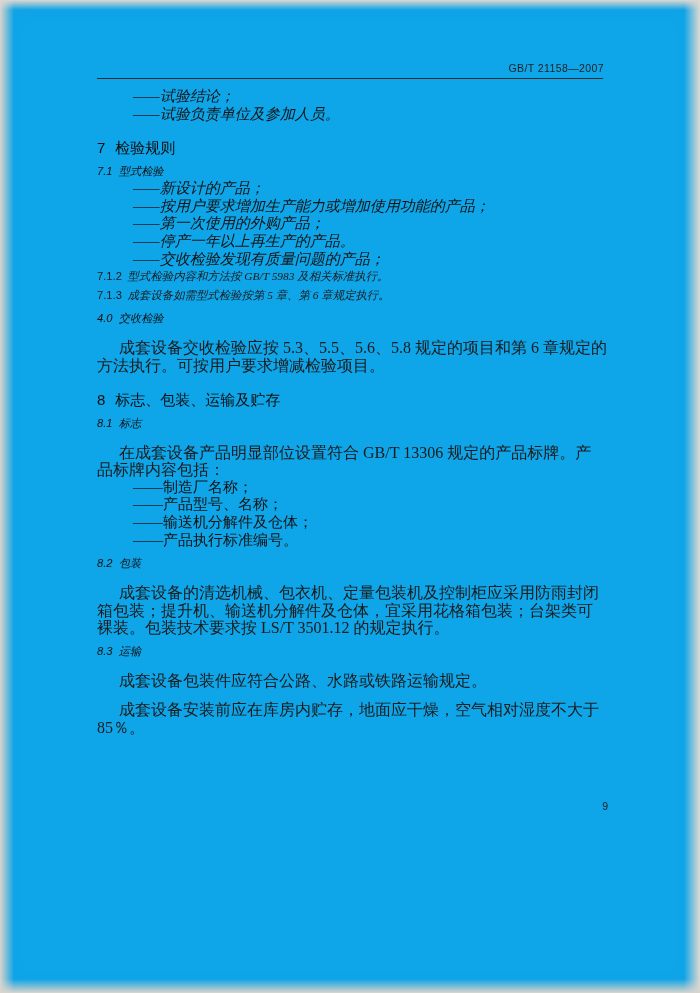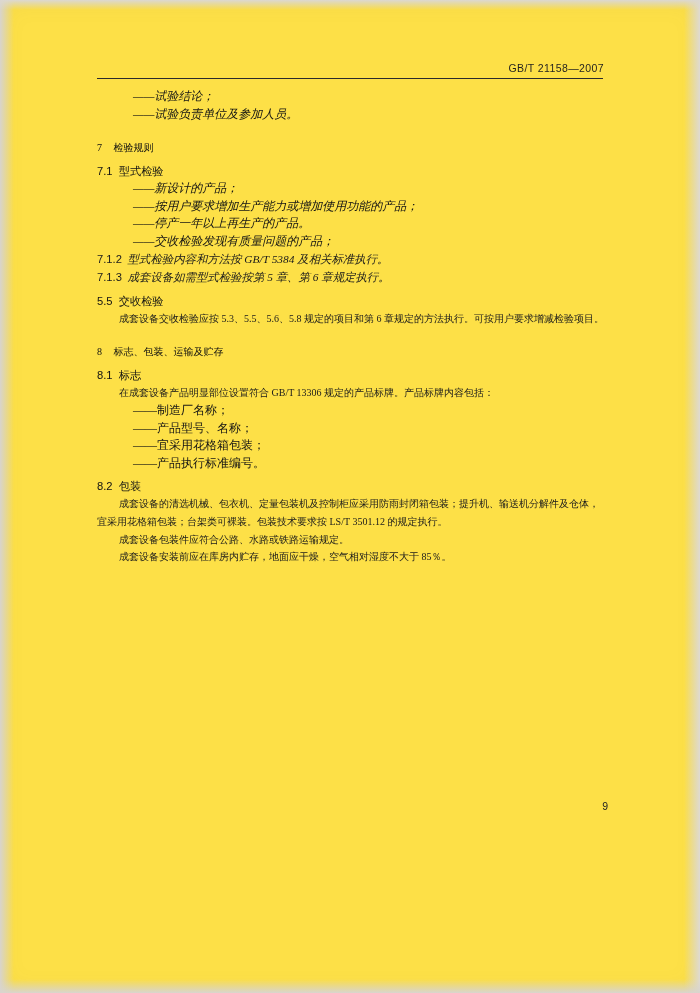--- a/index.html
+++ b/index.html
@@ -13,21 +13,21 @@
     font-family: "Liberation Serif", "DejaVu Serif", serif;
     color: #1b1b1b;
     position: relative;
     overflow: hidden;
   }
   .page {
     position: absolute;
     left: 0; top: 0;
     width: 700px;
     height: 993px;
-    background: #fde047;
+    background: #0ea5e9;
   }
   
   .page::before {
     content: "";
     position: absolute;
     left: 0; top: 0; right: 0; bottom: 0;
     box-shadow: inset 0 0 26px rgba(120,115,110,0.10);
     pointer-events: none;
   }
   .edge-left {
@@ -74,59 +74,61 @@
   }
 
   .content {
     position: absolute;
     left: 97px;
     top: 88px;
     width: 510px;
   }
 
   .line {
-    font-size: 12px;
+    font-size: 15px;
     line-height: 17.6px;
     color: #141414;
     white-space: pre-wrap;
   }
   .dash {
     padding-left: 36px;
     font-style: italic;
   }
   .dash-plain {
     padding-left: 36px;
     font-family: Liberation Serif, serif;
   }
   .ital {
     font-style: italic;
   }
   .sec-head {
-    font-family: Liberation Serif, serif;
-    font-size: 10px;
+    font-family: Liberation Sans, sans-serif;
+    font-size: 15px;
     line-height: 19px;
     margin-top: 9px;
     margin-bottom: 2px;
     color: #0f0f0f;
   }
   .sec-head .num {
     display: inline-block;
     min-width: 14px;
   }
   .sub-head {
     font-family: "Liberation Sans", sans-serif;
     font-size: 11.2px;
     line-height: 18px;
     margin-top: 5px;
     color: #121212;
+    font-style: italic;
   }
   .para {
-    font-size: 10px;
+    font-size: 16px;
     line-height: 17.6px;
     text-indent: 22px;
+    margin-top: 12px;
   }
   .para-hang {
     font-size: 11.4px;
     line-height: 17.6px;
   }
   .para-hang .lbl {
     font-family: "Liberation Sans", sans-serif;
     font-size: 11.2px;
   }
   .block {
@@ -165,55 +167,59 @@
       <span class="num">7</span>
       <span>检验规则</span>
     </div>
 
     <div class="sub-head">
       <span>7.1</span>&nbsp;&nbsp;<span>型式检验</span>
     </div>
 
     <div class="line dash">——新设计的产品；</div>
     <div class="line dash">——按用户要求增加生产能力或增加使用功能的产品；</div>
+    <div class="line dash">——第一次使用的外购产品；</div>
     <div class="line dash">——停产一年以上再生产的产品。</div>
     <div class="line dash">——交收检验发现有质量问题的产品；</div>
 
     <div class="para-hang block">
-      <span class="lbl">7.1.2</span>&nbsp;&nbsp;<span class="ital">型式检验内容和方法按 GB/T 5384 及相关标准执行。</span>
+      <span class="lbl">7.1.2</span>&nbsp;&nbsp;<span class="ital">型式检验内容和方法按 GB/T 5983 及相关标准执行。</span>
     </div>
     <div class="para-hang block">
       <span class="lbl">7.1.3</span>&nbsp;&nbsp;<span class="ital">成套设备如需型式检验按第 5 章、第 6 章规定执行。</span>
     </div>
 
     <div class="sub-head">
-      <span>5.5</span>&nbsp;&nbsp;<span>交收检验</span>
+      <span>4.0</span>&nbsp;&nbsp;<span>交收检验</span>
     </div>
     <div class="para">成套设备交收检验应按 5.3、5.5、5.6、5.8 规定的项目和第 6 章规定的方法执行。可按用户要求增减检验项目。</div>
 
     <div class="gap-m"></div>
     <div class="sec-head">
       <span class="num">8</span>
       <span>标志、包装、运输及贮存</span>
     </div>
 
     <div class="sub-head">
       <span>8.1</span>&nbsp;&nbsp;<span>标志</span>
     </div>
     <div class="para">在成套设备产品明显部位设置符合 GB/T 13306 规定的产品标牌。产品标牌内容包括：</div>
     <div class="line dash-plain">——制造厂名称；</div>
     <div class="line dash-plain">——产品型号、名称；</div>
-    <div class="line dash-plain">——宜采用花格箱包装；</div>
+    <div class="line dash-plain">——输送机分解件及仓体；</div>
     <div class="line dash-plain">——产品执行标准编号。</div>
 
     <div class="sub-head">
       <span>8.2</span>&nbsp;&nbsp;<span>包装</span>
     </div>
     <div class="para">成套设备的清选机械、包衣机、定量包装机及控制柜应采用防雨封闭箱包装；提升机、输送机分解件及仓体，宜采用花格箱包装；台架类可裸装。包装技术要求按 LS/T 3501.12 的规定执行。</div>
 
+    <div class="sub-head">
+      <span>8.3</span>&nbsp;&nbsp;<span>运输</span>
+    </div>
     <div class="para">成套设备包装件应符合公路、水路或铁路运输规定。</div>
 
     <div class="para">成套设备安装前应在库房内贮存，地面应干燥，空气相对湿度不大于 85％。</div>
 
   </div>
 
   <div class="footer-page">9</div>
 </div>
 
 </body></html>

